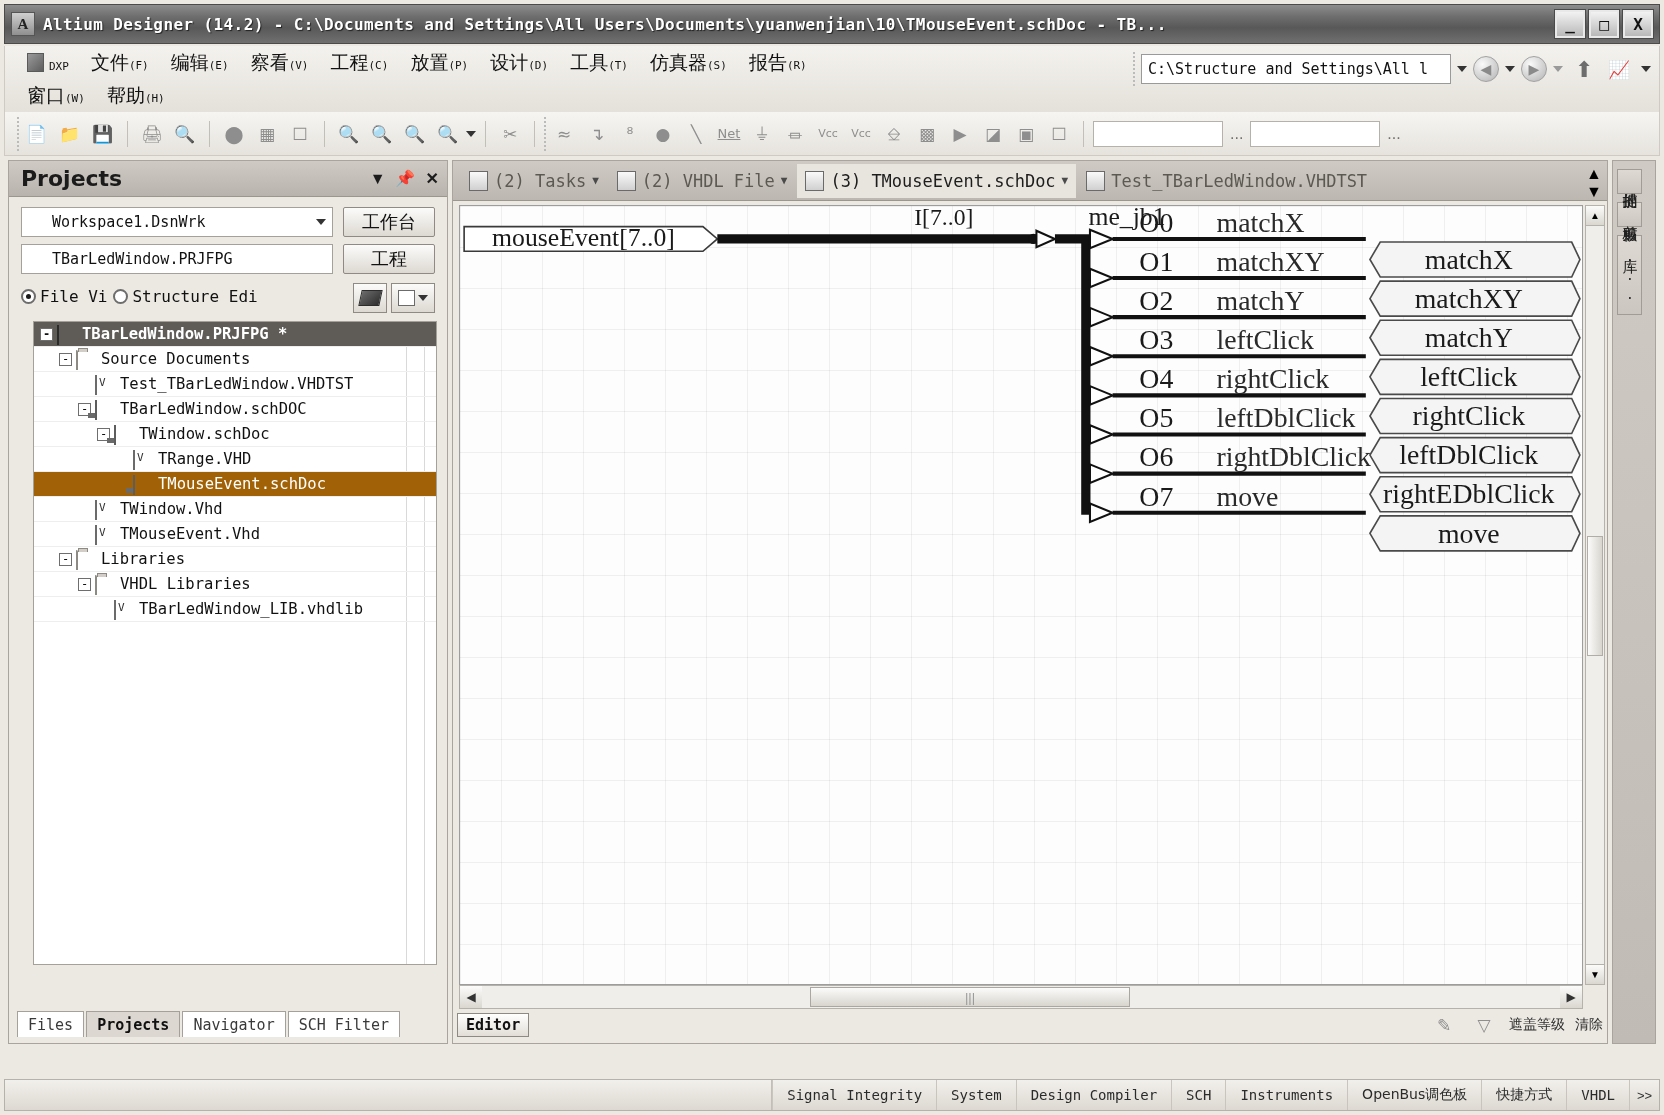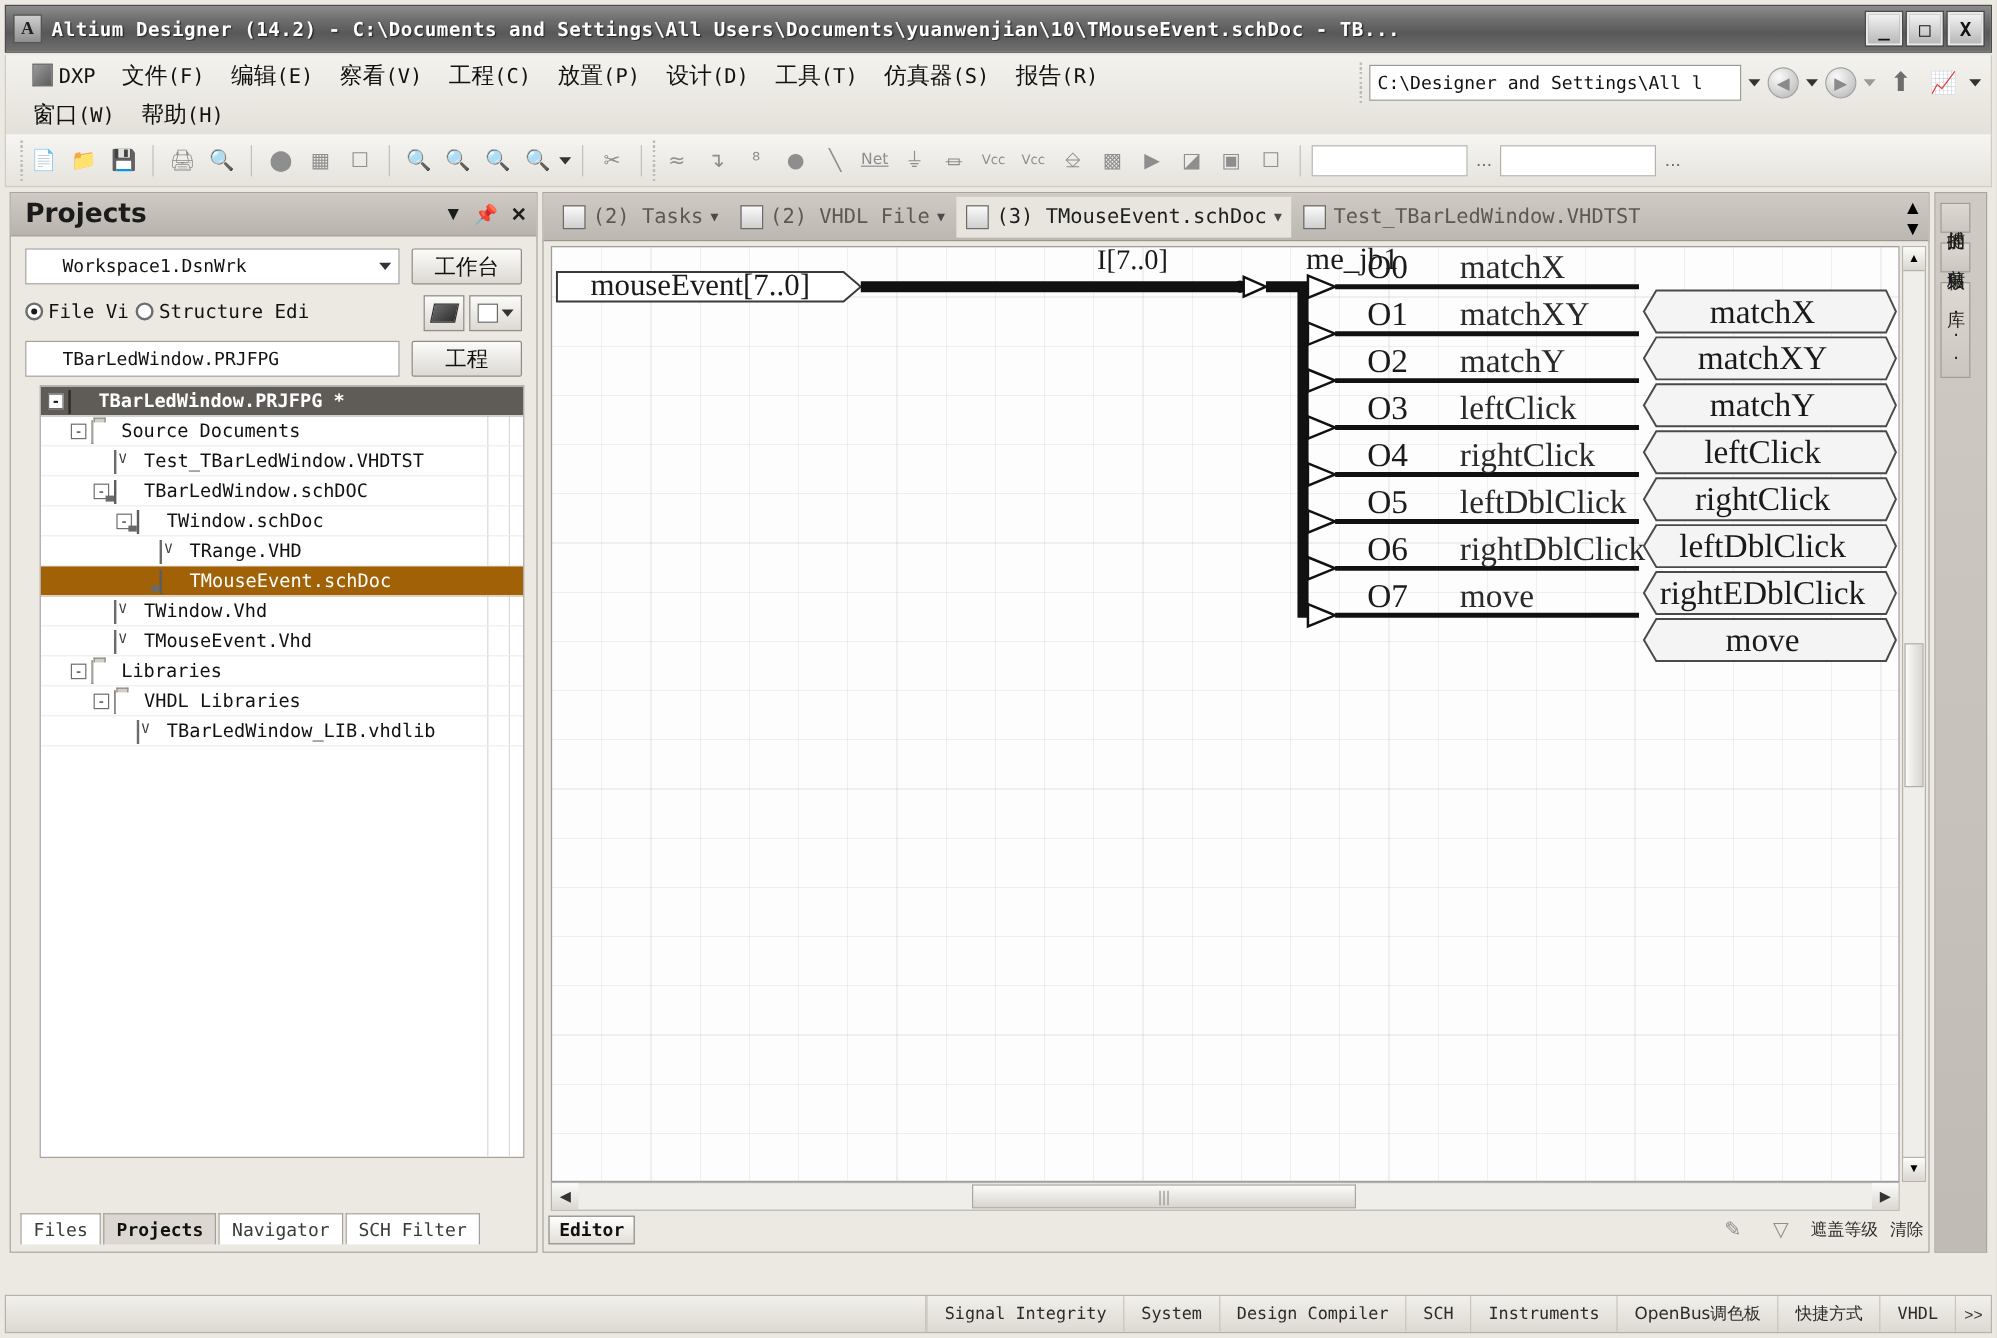--- a/index.html
+++ b/index.html
@@ -50,21 +50,21 @@
   .menubar {
     position: absolute; left: 4px; top: 46px; right: 4px; height: 66px;
     background: linear-gradient(to bottom,#f4f2ee,#e4e1da);
     border-left: 1px solid #cfcbc4; border-right: 1px solid #cfcbc4;
   }
   .menu-row { display: flex; align-items: center; height: 33px; padding-left: 22px; }
   .menu-item {
     font-size: 19px; color: #111; margin-right: 22px; white-space: nowrap;
     font-family: "DejaVu Sans", sans-serif;
   }
-  .menu-item .mn { font-family: "DejaVu Sans Mono", monospace; font-size: 17px;}
+  .menu-item .mn { font-family: "DejaVu Sans Mono", monospace; font-size: 11px;}
   .dxp-logo {
     width: 17px; height: 19px; margin-right: 5px; flex: 0 0 auto;
     background: linear-gradient(135deg,#9a9a9a,#5d5d5d);
     border: 1px solid #5a5a5a;
   }
   .addrbox {
     position: absolute; right: 8px; top: 6px;
     display: flex; align-items: center; gap: 6px;
   }
   .addr-input {
@@ -321,21 +321,21 @@
       <div class="menu-item"><span>工具</span><span class="mn">(T)</span></div>
       <div class="menu-item"><span>仿真器</span><span class="mn">(S)</span></div>
       <div class="menu-item"><span>报告</span><span class="mn">(R)</span></div>
     </div>
     <div class="menu-row">
       <div class="menu-item"><span>窗口</span><span class="mn">(W)</span></div>
       <div class="menu-item"><span>帮助</span><span class="mn">(H)</span></div>
     </div>
     <div class="addrbox">
       <div class="sep-v"></div>
-      <div class="addr-input">C:\Designer and Settings\All l</div>
+      <div class="addr-input">C:\Structure and Settings\All l</div>
       <div class="tri-down"></div>
       <div class="circ-btn">◀</div>
       <div class="tri-down"></div>
       <div class="circ-btn">▶</div>
       <div class="tri-down" style="border-top-color:#9a9a9a"></div>
       <div class="tb-ico" style="color:#6d6d6d;font-size:22px">⬆</div>
       <div class="tb-ico" style="color:#4a4a4a;font-size:18px">📈</div>
       <div class="tri-down"></div>
     </div>
   </div>
@@ -394,42 +394,42 @@
     </div>
     <div class="panel-body">
       <div class="row">
         <div class="combo">
           <span class="cv">Workspace1.DsnWrk</span>
           <span class="tri-down"></span>
         </div>
         <div class="btn-cn">工作台</div>
       </div>
       <div class="row">
+        <div class="combo">
+          <span class="cv">TBarLedWindow.PRJFPG</span>
+        </div>
+        <div class="btn-cn">工程</div>
+      </div>
+      <div class="row">
         <div class="radio-row">
           <span class="radio on"></span>
           <span class="radio-lbl">File Vi</span>
           <span class="radio" style="margin-left:2px"></span>
           <span class="radio-lbl">Structure Edi</span>
         </div>
         <div style="margin-left:auto;display:flex;gap:4px">
           <div class="sq-btn">
             <span class="prj-ico"></span>
           </div>
           <div class="sq-btn" style="width:44px">
             <span class="fdoc"></span>
             <span class="tri-down" style="margin-left:3px"></span>
           </div>
         </div>
       </div>
-      <div class="row">
-        <div class="combo">
-          <span class="cv">TBarLedWindow.PRJFPG</span>
-        </div>
-        <div class="btn-cn">工程</div>
-      </div>
 
       <div class="tree">
         <div class="tcol" style="left:372px"></div>
         <div class="tcol" style="left:390px"></div>
         <div id="tree-rows">
             <div class="trow sel-dark">
               <span style="width:6px;flex:0 0 auto"></span>
               <span class="expander">-</span>
               <span class="ticon"><span class="prj-ico"></span></span>
               <span>TBarLedWindow.PRJFPG *</span>

